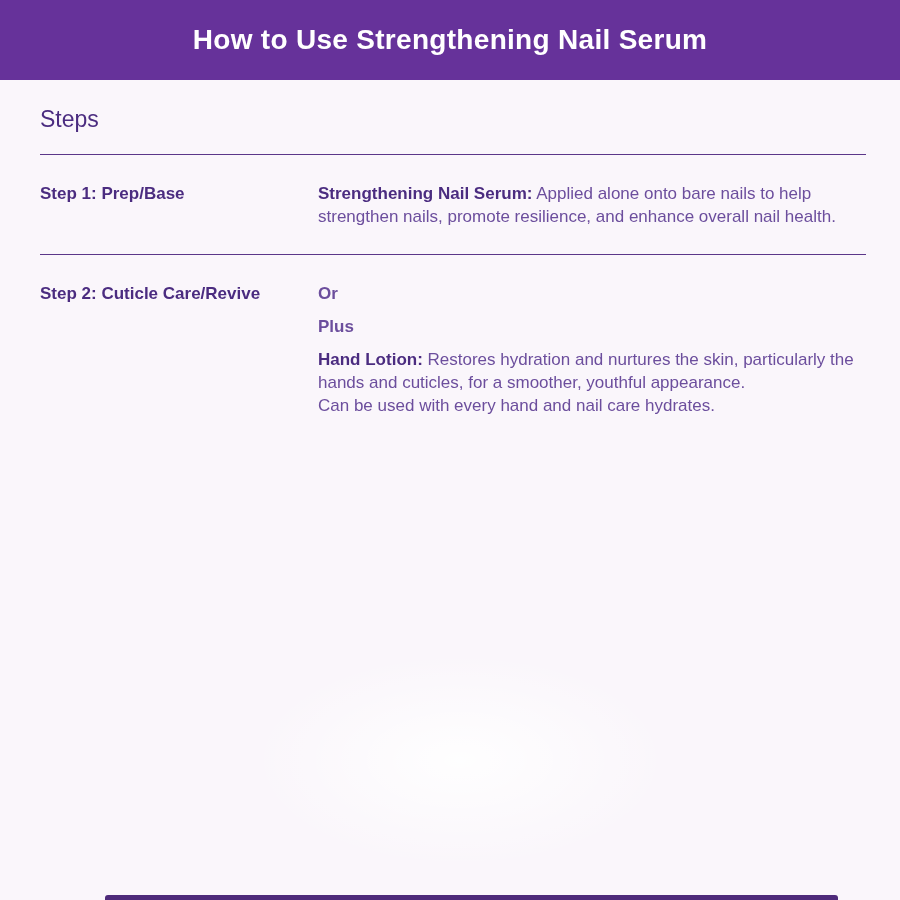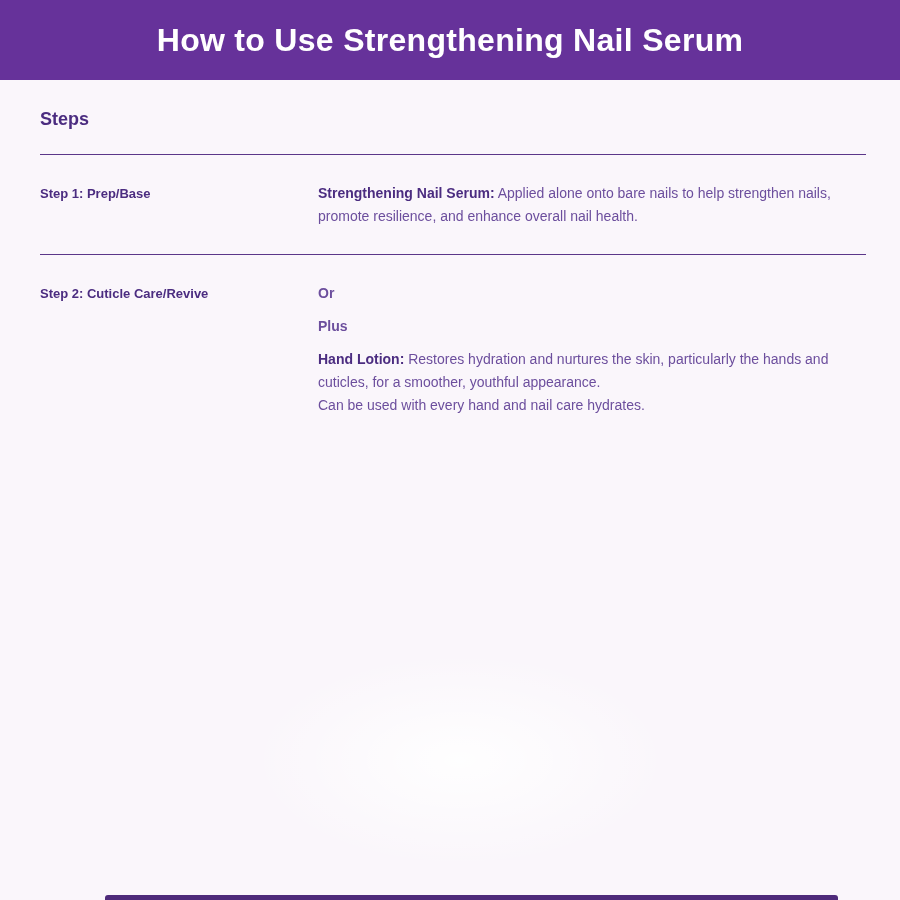--- a/index.html
+++ b/index.html
@@ -27,21 +27,21 @@
     pointer-events:none;
   }
   .banner{
     position:relative;
     width:900px;height:80px;
     background:var(--banner);
     display:flex;align-items:center;justify-content:center;
   }
   .banner h1{
     color:#ffffff;
-    font-size:32px;
+    font-size:28px;
     font-weight:bold;
     letter-spacing:0.3px;
   }
   .content{
     position:relative;
     padding:0 34px 0 40px;
   }
   .grid-row{
     display:grid;
     grid-template-columns:278px 1fr;
@@ -49,33 +49,33 @@
   }
   .grid-row.head{padding:28px 0 23px;}
   .grid-row.body-row1{padding:27px 0 26px;}
   .grid-row.body-row2{padding:27px 0 26px;}
   .divider{
     border:none;
     border-top:1px solid var(--divider);
     height:0;
   }
   .col-label{
-    font-size:18px;
-    font-weight:bold;
+    font-size:23px;
+    font-weight:normal;
     color:var(--text-bold);
     line-height:23px;
   }
   .step-label{
-    font-size:13px;
+    font-size:17px;
     font-weight:bold;
     color:var(--text-bold);
     line-height:23px;
   }
   .options p{
-    font-size:14px;
+    font-size:17px;
     line-height:23px;
     color:var(--text-regular);
     margin:0 0 10px;
   }
   .options p:last-child{margin-bottom:0;}
   .options strong{
     color:var(--text-bold);
     font-weight:bold;
   }
   .connector{

